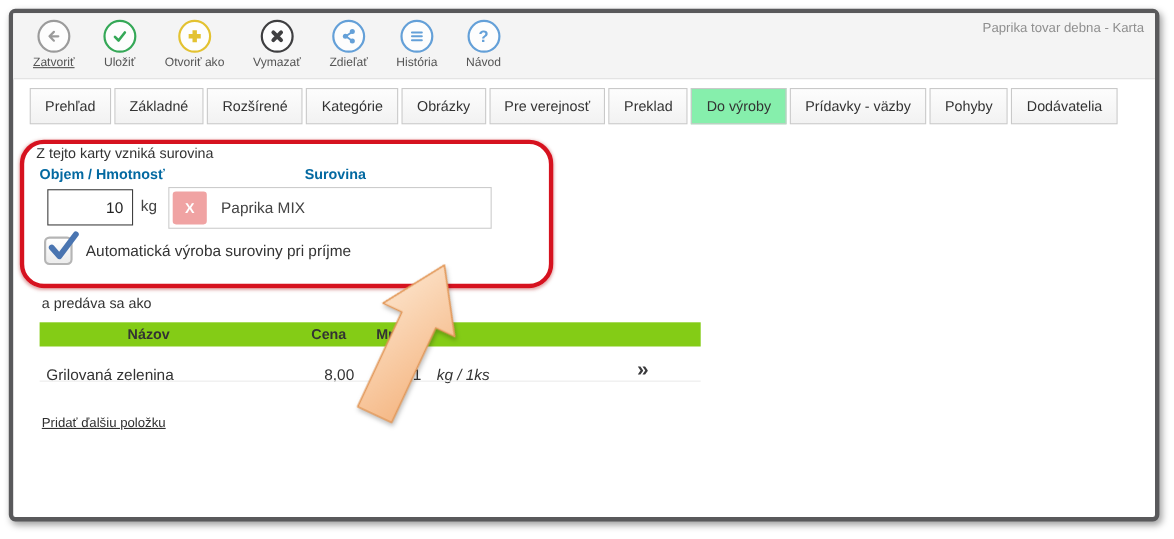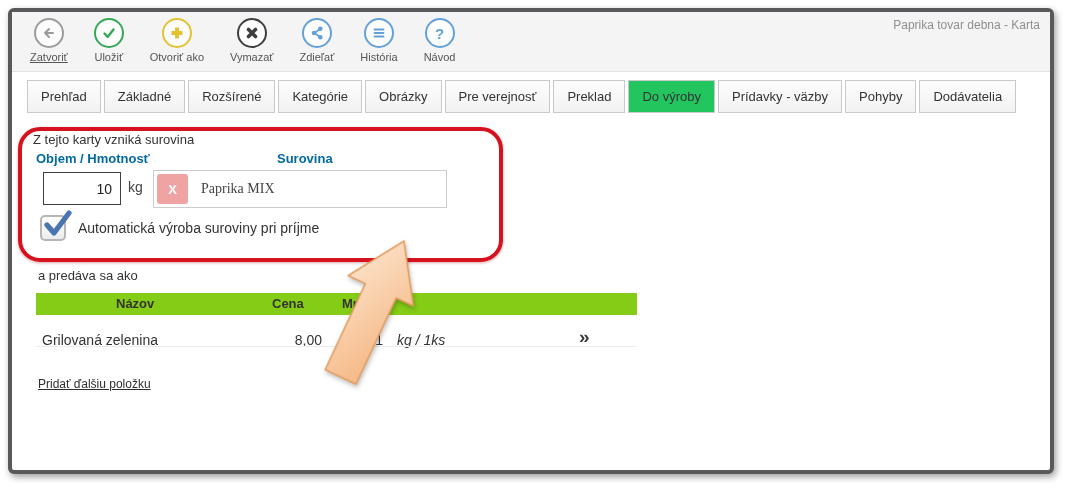--- a/index.html
+++ b/index.html
@@ -21,31 +21,31 @@
   .c-green{border-color:#35a857;color:#35a857;}
   .c-yellow{border-color:#e3c231;color:#e3c231;}
   .c-dark{border-color:#3f3f41;color:#3f3f41;border-width:3px;}
   .c-blue{border-color:#64a0d8;color:#64a0d8;}
   .qmark{font-size:15px;font-weight:bold;color:#64a0d8;line-height:1;}
   .win-title{position:absolute;right:10px;top:6px;font-size:12px;color:#8f8f8f;}
   
   .tabs{position:absolute;left:15px;top:68px;display:flex;gap:3px;}
   .tab{border:1px solid #c9c9c9;background:linear-gradient(#fdfdfd,#f2f2f2);
        padding:8px 13px;font-size:13px;font-weight:normal;color:#333;white-space:nowrap;cursor:pointer;}
-  .tab.active{background:#22c55e;}
+  .tab.active{background:#86efac;}
   
   .txt13{font-size:13px;color:#333;}
   .blbl{font-size:13px;font-weight:bold;color:#0369a1;}
   .vol-input{position:absolute;left:31px;top:160px;width:66px;height:29px;border:1px solid #404040;
              font-size:14px;text-align:right;padding-right:8px;font-family:"Liberation Sans",sans-serif;color:#222;}
   .sur-box{position:absolute;left:141px;top:158px;width:292px;height:36px;border:1px solid #ccc;
            background:#fff;display:flex;align-items:center;cursor:pointer;}
   .xbtn{width:31px;height:30px;margin-left:3px;background:#f0a3a3;border-radius:3px;color:#fff;
         font-weight:bold;font-size:13px;display:flex;align-items:center;justify-content:center;cursor:pointer;}
-  .sur-val{margin-left:13px;font-size:14px;color:#444;font-family:Liberation Serif, serif;}
+  .sur-val{margin-left:13px;font-size:14px;color:#444;}
   .chk{position:absolute;left:28px;top:203px;width:26px;height:26px;border:2px solid #b5b5b5;
        border-radius:5px;background:linear-gradient(#fff,#ececec);box-sizing:border-box;cursor:pointer;}
   .chk svg{position:absolute;left:1px;top:-8px;overflow:visible;}
   
   .redrect{position:absolute;left:6px;top:115px;width:477px;height:127px;border:4px solid #d6121f;
            border-radius:22px;box-shadow:0 1px 3px rgba(160,0,0,.35);pointer-events:none;z-index:40;}
   .arrow-ovl{position:absolute;left:0;top:0;width:1067px;height:490px;pointer-events:none;z-index:50;}
   
   .thead{position:absolute;left:24px;top:281px;width:601px;height:22px;background:#84cc16;}
   .hcell{position:absolute;top:3px;font-size:13px;font-weight:bold;color:#333;}
@@ -153,21 +153,21 @@
       <svg width="34" height="34" viewBox="0 0 34 34">
         <path d="M4 16 L11 24 L26 4" stroke="#4a75b1" stroke-width="5.2" fill="none" stroke-linecap="round" stroke-linejoin="round"></path>
       </svg>
     </div>
     <div class="abs" style="left:66px;top:208px;font-size:14px;">Automatická výroba suroviny pri príjme</div>
 
     <div class="abs txt13" style="left:26px;top:256px;">a predáva sa ako</div>
 
     <div class="thead">
       <span class="hcell" style="left:80px;">Názov</span>
-      <span class="hcell" style="left:236px;">Cena</span>
+      <span class="hcell" style="left:247px;">Cena</span>
       <span class="hcell" style="left:306px;">Mn.</span>
     </div>
 
     <div>
       <span class="cell" style="left:30px;">Grilovaná zelenina</span>
       <span class="cell" style="left:240px;width:70px;text-align:right;">8,00</span>
       <span class="cell" style="left:330px;width:41px;text-align:right;">0,1</span>
       <span class="cell" style="left:385px;font-style:italic;">kg / 1ks</span>
       <span class="chev">»</span>
     </div>

